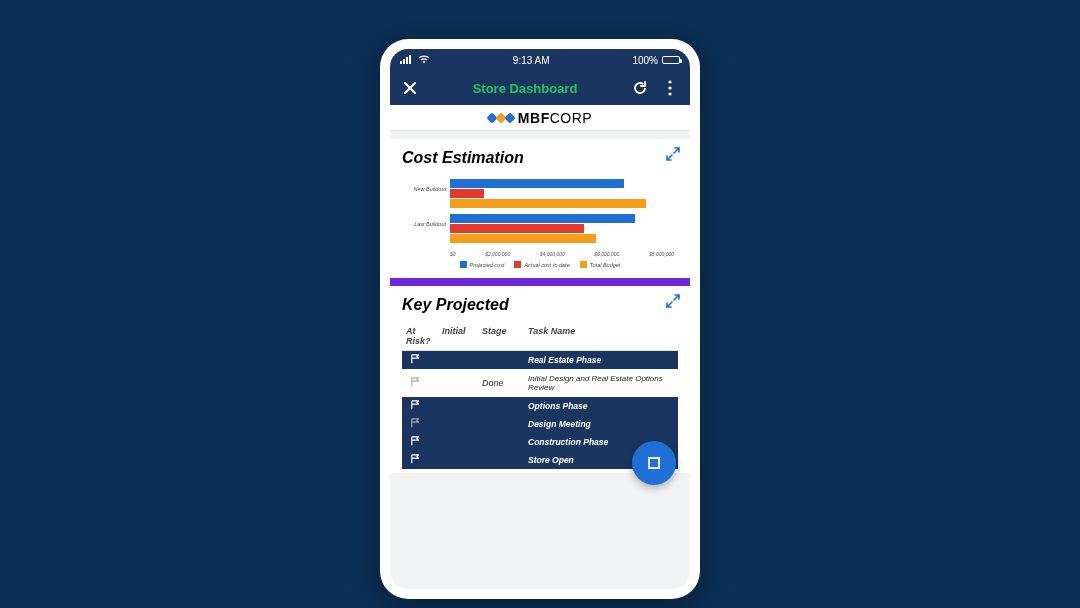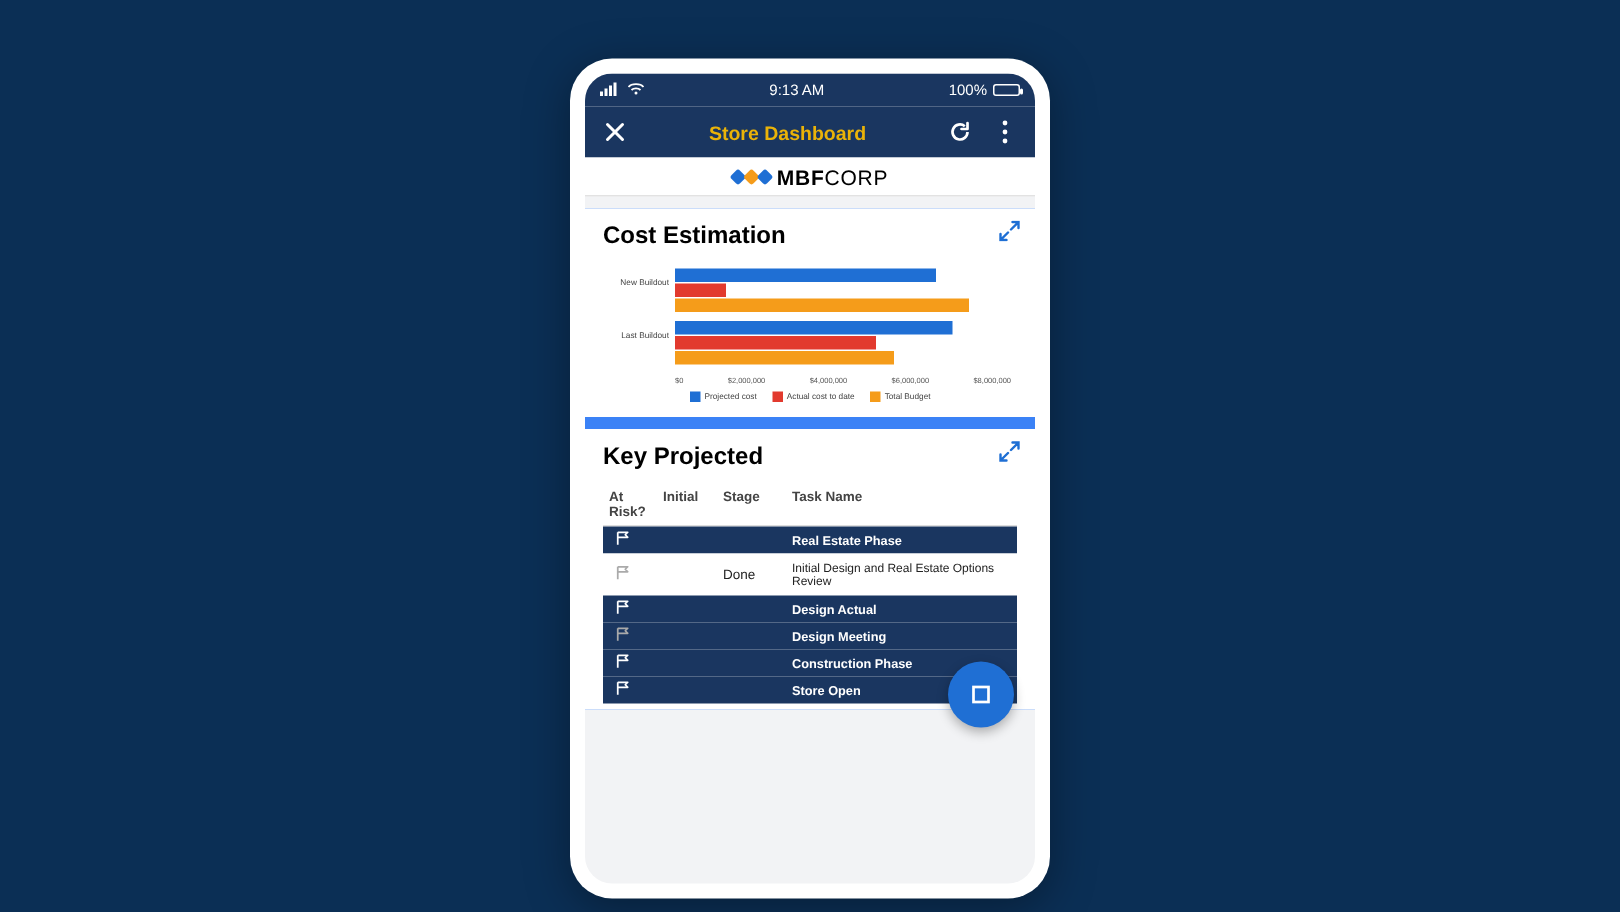--- a/index.html
+++ b/index.html
@@ -31,39 +31,39 @@
     background: #1a3660;
     color: #fff; font-size: 10px;
     display: flex; align-items: center; justify-content: space-between;
     padding: 0 10px;
   }
   .status-left, .status-right { display: flex; align-items: center; gap: 4px; }
   .battery { width: 18px; height: 8px; border: 1px solid #fff; border-radius: 2px; position: relative; }
   .battery::after { content:""; position:absolute; right:-3px; top:2px; width:2px; height:4px; background:#fff; border-radius:1px; }
   .battery-fill { background:#fff; height:100%; width:90%; }
   .nav-bar {
-    height: 34px; background:#1a3660; color:#eab308;
+    height: 34px; background:#1a3660; color:#22c55e;
     display:flex; align-items:center; justify-content:space-between;
     padding: 0 10px; font-size: 13px; font-weight: 600;
   }
   .nav-center { flex:1; text-align:center; }
   .icon-btn { width: 20px; height: 20px; display:flex; align-items:center; justify-content:center; cursor:pointer; }
   .nav-right { display:flex; gap: 10px; align-items:center; }
   .brand-bar {
     background:#fff; height:26px; display:flex; align-items:center; justify-content:center;
     border-bottom: 1px solid #e2e2e2;
     font-weight: 700; font-size: 14px; letter-spacing: 0.5px;
   }
   .brand-logo { display:flex; align-items:center; gap:4px; }
   .brand-dots { display:flex; gap:1px; }
   .brand-dot { width:8px; height:8px; background:#1f6fd4; border-radius:2px; transform: rotate(45deg); }
   .brand-dot.o { background:#f59c1a; }
   .brand-text b { font-weight: 800; }
   .brand-text span.light { font-weight: 400; }
-  .content { background:#3b82f6; }
+  .content { background:#6d28d9;font-style:italic; }
   .card {
     background:#fff; margin: 8px 0 0 0; padding: 10px 12px 8px; position:relative;
   }
   .card h2 { font-size: 16px; font-weight: 600; margin-bottom: 8px; }
   .expand-icon {
     position:absolute; top:8px; right:10px; color:#1f6fd4; cursor:pointer;
   }
   
   .chart { padding: 4px 4px 2px 4px; }
   .chart-row { display:flex; align-items:flex-start; margin-bottom: 6px; }
@@ -273,21 +273,21 @@
                 <div class="col-status"><span class="status-dot"></span></div>
                 <div class="col-stage">Done</div>
                 <div class="col-task">Initial Design and Real Estate Options Review</div>
               </div>
               <div class="tbl-row dark">
                 <div class="col-risk" style="padding-left:8px;"><svg class="flag white" viewBox="0 0 14 12">
                     <path d="M2 1v10 M2 1h8l-2 2 2 2H2" fill="none" stroke-width="1.4" stroke-linejoin="round"></path>
                   </svg></div>
                 <div class="col-status"><span class="status-dot"></span></div>
                 <div class="col-stage"></div>
-                <div class="col-task">Design Actual</div>
+                <div class="col-task">Options Phase</div>
               </div>
               <div class="tbl-row dark">
                 <div class="col-risk" style="padding-left:8px;"><svg class="flag grey" viewBox="0 0 14 12">
                     <path d="M2 1v10 M2 1h8l-2 2 2 2H2" fill="none" stroke-width="1.4" stroke-linejoin="round"></path>
                   </svg></div>
                 <div class="col-status"><span class="status-dot"></span></div>
                 <div class="col-stage"></div>
                 <div class="col-task">Design Meeting</div>
               </div>
               <div class="tbl-row dark">

